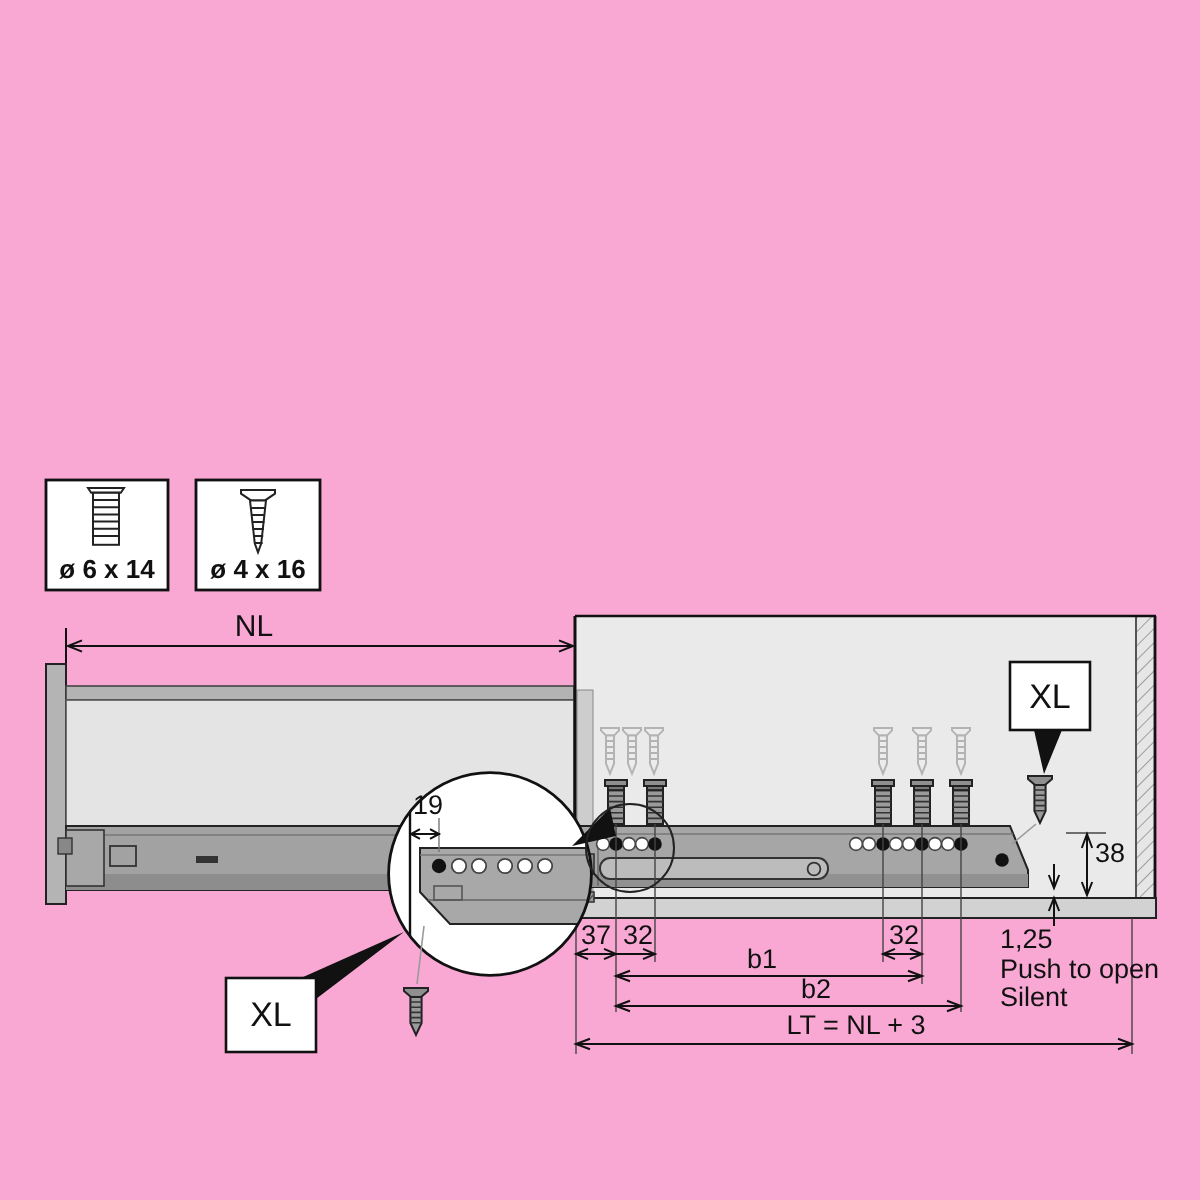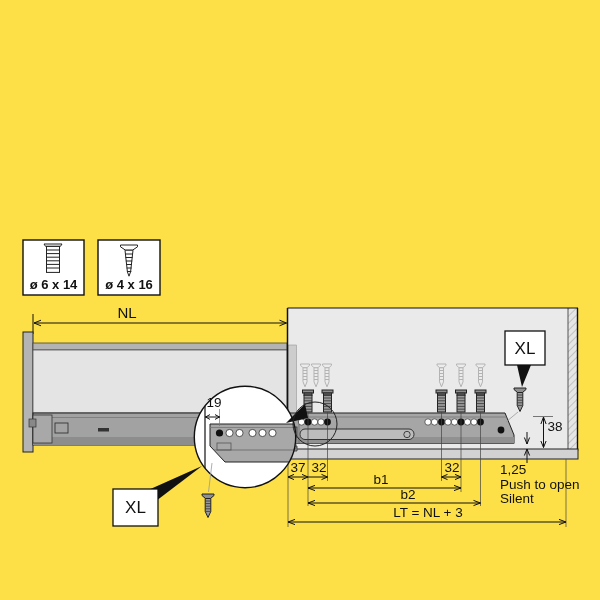--- a/index.html
+++ b/index.html
@@ -1,16 +1,16 @@
 <!DOCTYPE html>
 <html><head>
 <meta charset="utf-8">
 <style>
   html,body{margin:0;padding:0;background:#fff;}
-  #stage{position:relative;width:600px;height:600px;background:#fde047;overflow:hidden;
+  #stage{position:relative;width:600px;height:600px;background:#f9a8d4;overflow:hidden;
          font-family:"Liberation Sans",sans-serif;}
   svg{display:block}
   text{font-family:"Liberation Sans",sans-serif;fill:#111;}
   .dim{font-size:13.5px;}
   .dim-big{font-size:15px;}
   .xl{font-size:17px;}
   .legend{font-size:13px;font-weight:700;}
   .note{font-size:13.5px;}
 </style>
 </head>

